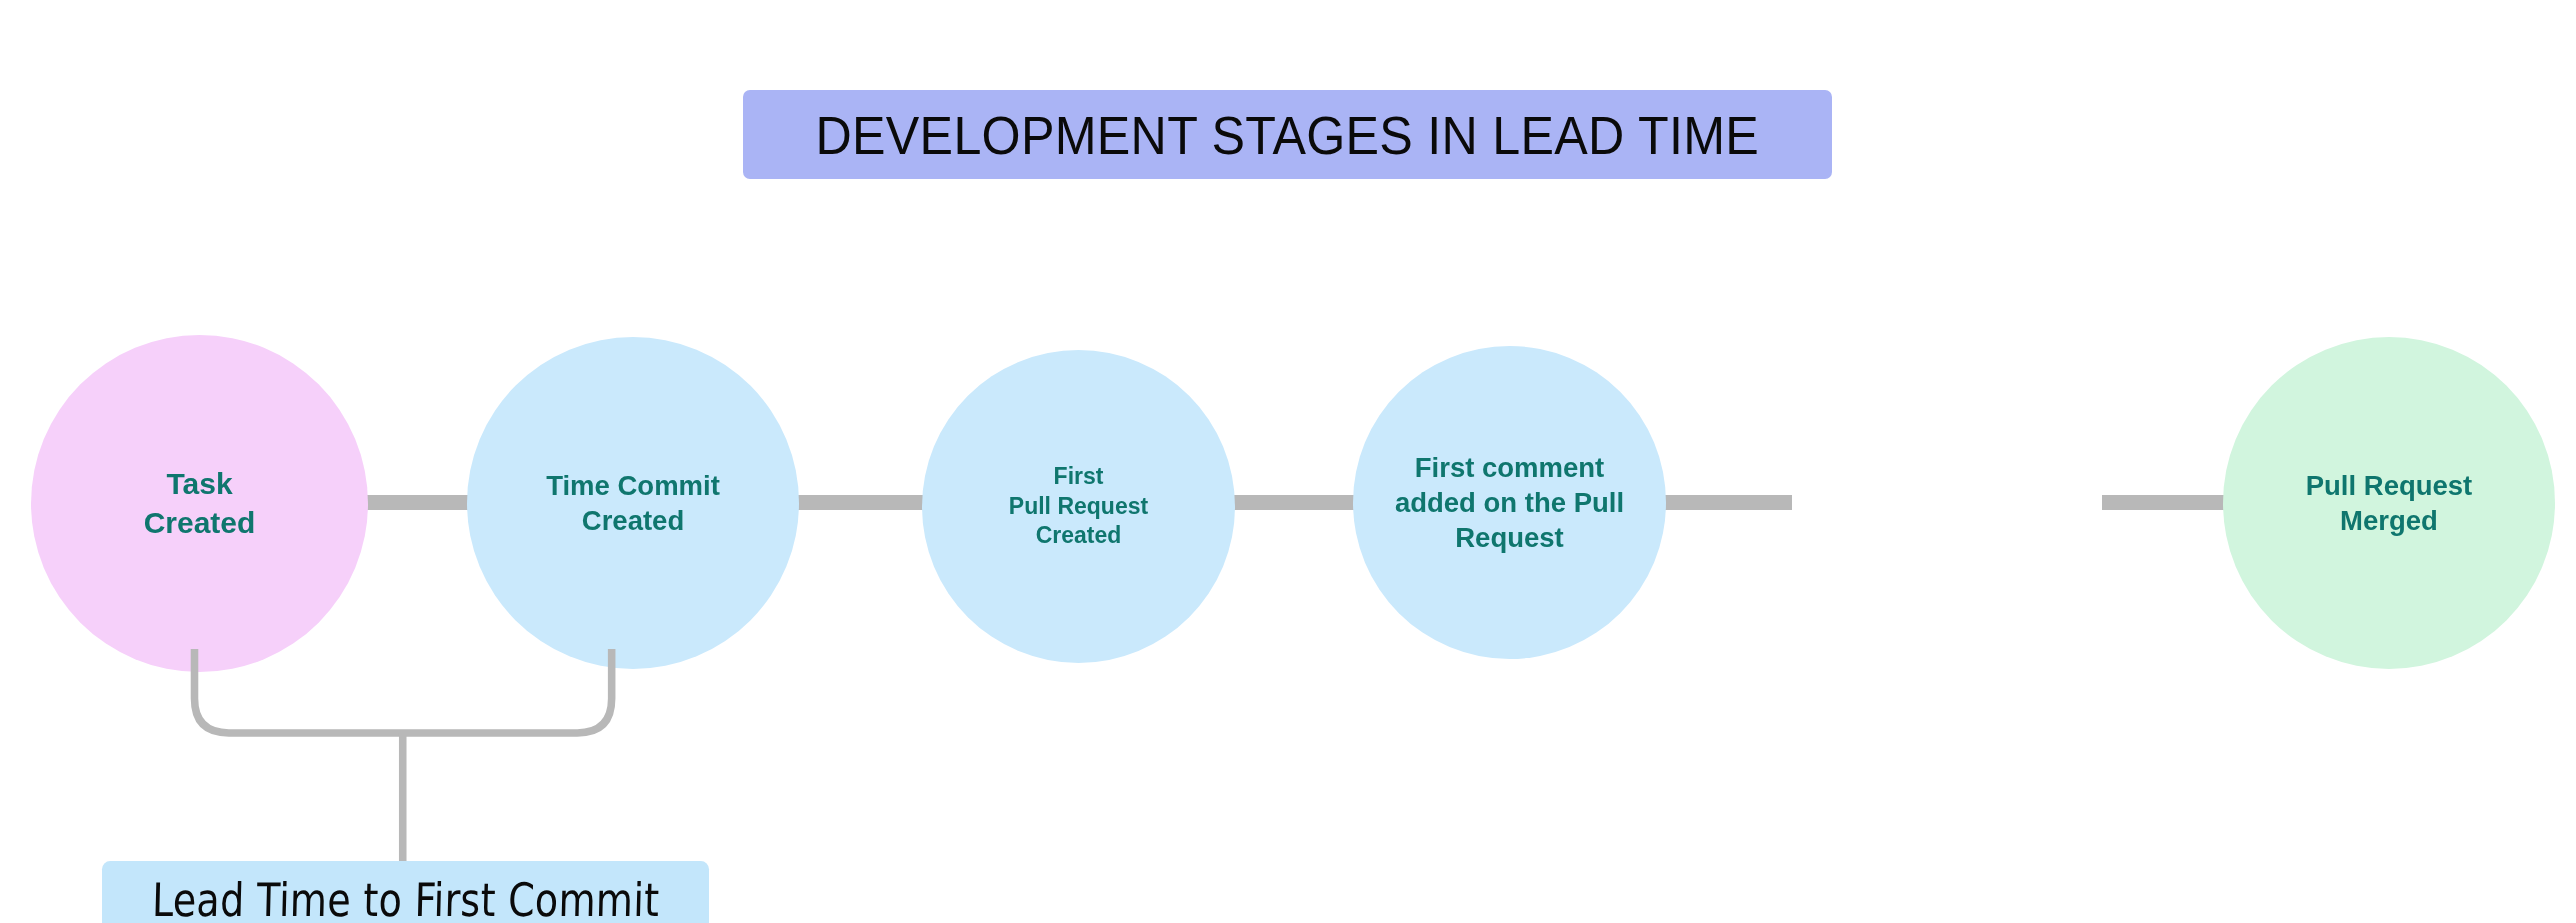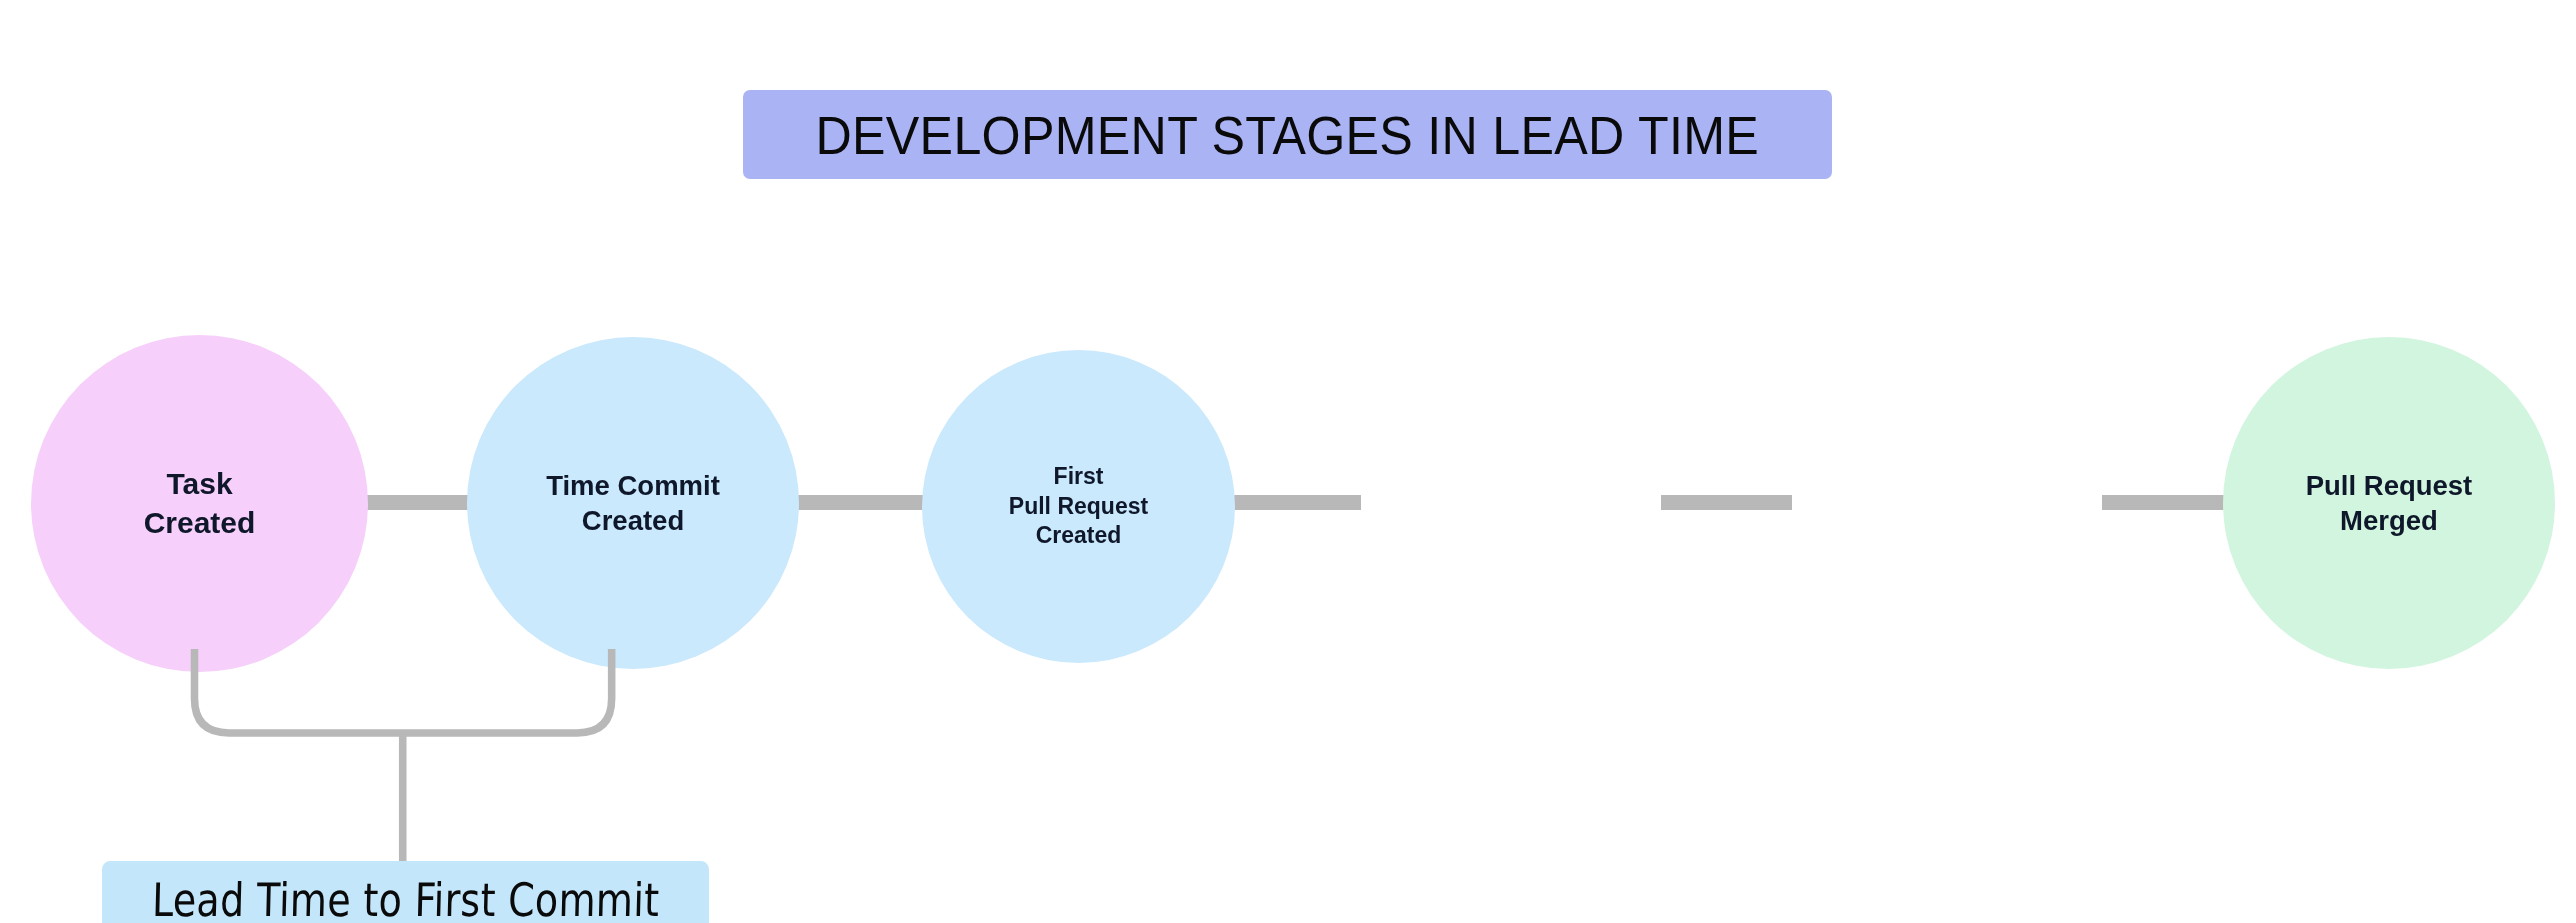--- a/index.html
+++ b/index.html
@@ -60,21 +60,21 @@
     border-radius: 50%;
     display: flex;
     align-items: center;
     justify-content: center;
     text-align: center;
     box-sizing: border-box;
   }
   .stage-label {
     font-family: "Liberation Sans", sans-serif;
     font-weight: bold;
-    color: #0f172a;
+    color: #0f766e;
     line-height: 1.28;
     padding: 0 6.9px;
     white-space: pre-line;
   }
 
   
   #bracket-svg {
     position: absolute;
     left: 0px;
     top: 605px;
@@ -132,20 +132,25 @@
     <span class="stage-label" style="font-size:27.5px;">Time Commit
 Created</span>
   </div>
 
   <div class="stage-node" style="left:922px;top:306px;width:313px;height:313px;background:#cae9fc;">
     <span class="stage-label" style="font-size:23px;">First
 Pull Request
 Created</span>
   </div>
 
+  <div class="stage-node" style="left:1353px;top:302px;width:313px;height:313px;background:#cae9fc;">
+    <span class="stage-label" style="font-size:27.5px;">First comment
+added on the Pull
+Request</span>
+  </div>
 
 
   <div class="stage-node" style="left:2223px;top:293px;width:332px;height:332px;background:#d1f5de;">
     <span class="stage-label" style="font-size:27.5px;">Pull Request
 Merged</span>
   </div>
 
   <svg id="bracket-svg" viewBox="0 0 1100 330" xmlns="http://www.w3.org/2000/svg">
     <path d="M 283 0 L 283 72 Q 283 122 333 122 L 840 122 Q 890 122 890 72 L 890 0" fill="none" stroke="#b8b8b8" stroke-width="11" stroke-linecap="butt"></path>
     <path d="M 586 122 L 586 312" fill="none" stroke="#b8b8b8" stroke-width="11" stroke-linecap="butt"></path>

